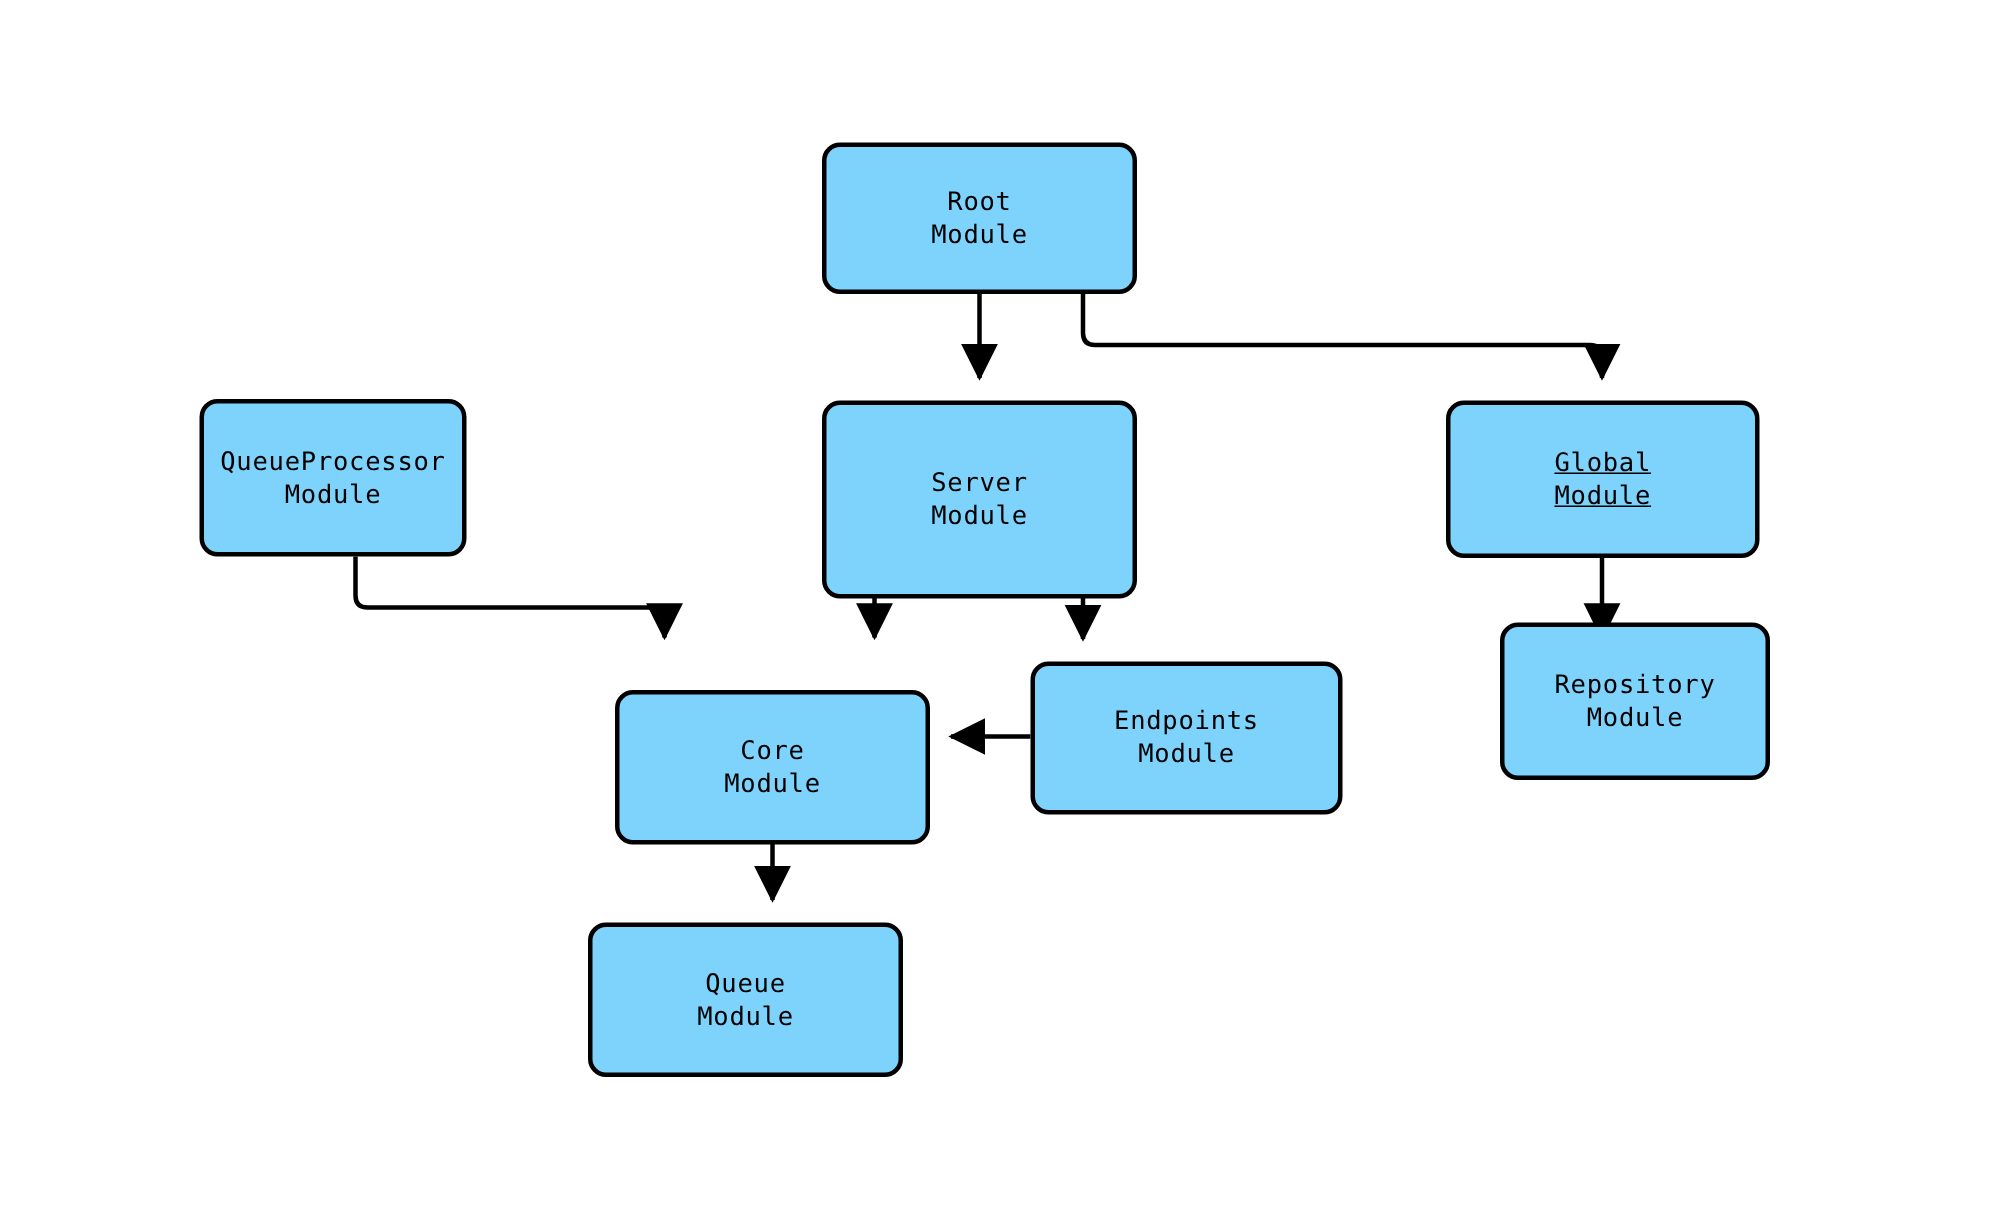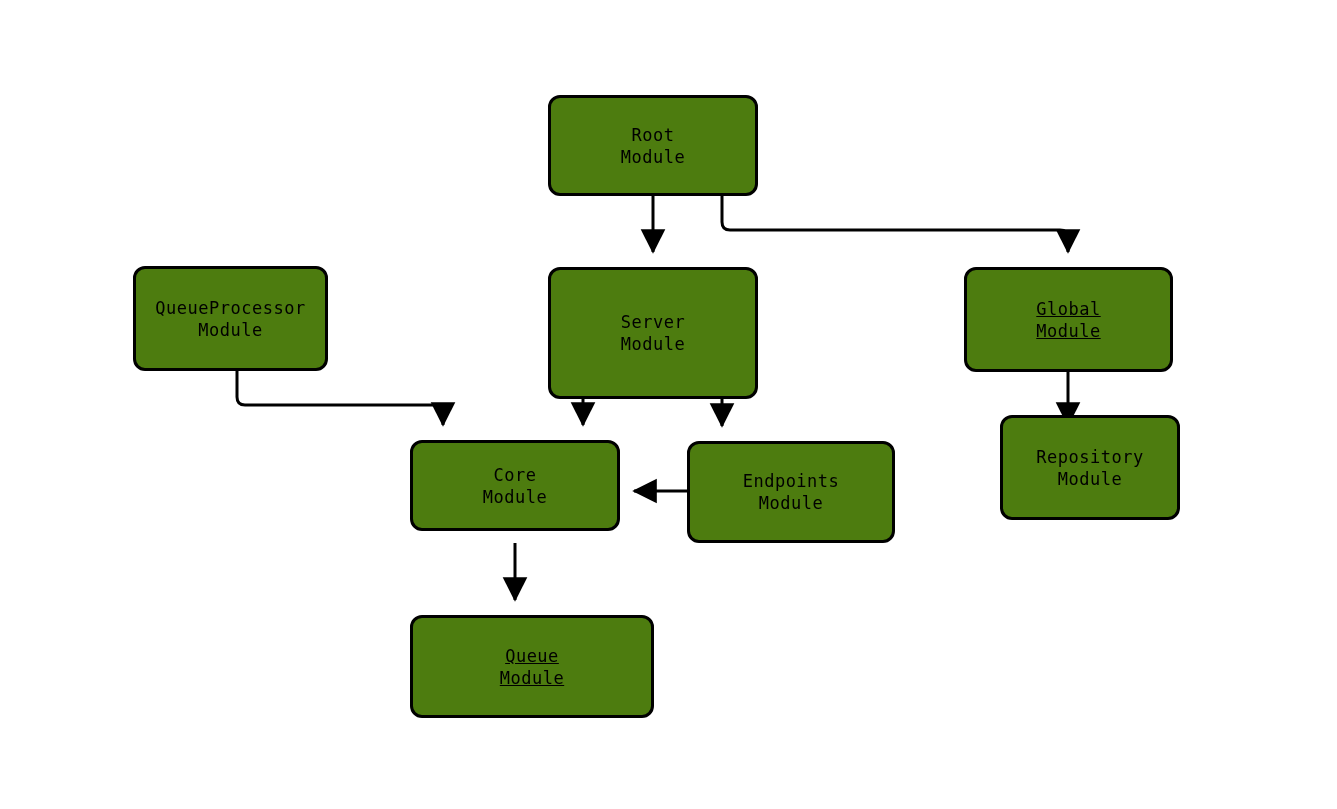--- a/index.html
+++ b/index.html
@@ -21,21 +21,21 @@
   #edge-layer {
     position: absolute;
     left: 0;
     top: 0;
     width: 1337px;
     height: 809px;
   }
   .node {
     position: absolute;
     box-sizing: border-box;
-    background: #4d7c0f;
+    background: #7dd3fc;
     border: 3px solid #000000;
     border-radius: 12px;
     display: flex;
     flex-direction: column;
     align-items: center;
     justify-content: center;
     z-index: 2;
   }
   .node-label {
     font-family: "DejaVu Sans Mono", "Liberation Mono", monospace;
@@ -90,48 +90,48 @@
     <g>
       <path d="M515,543 L515,600" fill="none" stroke="#000000" stroke-width="3" marker-end="url(#arrowhead)"></path>
     </g>
   </svg>
 
   <div class="node" style="left:548px; top:95px; width:210px; height:101px;">
     <div class="node-label">Root</div>
     <div class="node-label">Module</div>
   </div>
 
-  <div class="node" style="left:133px; top:266px; width:195px; height:105px;justify-content:center;">
+  <div class="node" style="left:133px; top:266px; width:178px; height:105px;justify-content:center;">
     <div class="node-label">QueueProcessor</div>
     <div class="node-label">Module</div>
   </div>
 
   <div class="node" style="left:548px; top:267px; width:210px; height:132px;">
     <div class="node-label">Server</div>
     <div class="node-label">Module</div>
   </div>
 
   <div class="node" style="left:964px; top:267px; width:209px; height:105px;text-decoration:underline;">
     <div class="node-label">Global</div>
     <div class="node-label">Module</div>
   </div>
 
-  <div class="node" style="left:410px; top:440px; width:210px; height:91px;">
+  <div class="node" style="left:410px; top:460px; width:210px; height:103px;">
     <div class="node-label">Core</div>
     <div class="node-label">Module</div>
   </div>
 
   <div class="node" style="left:687px; top:441px; width:208px; height:102px;">
     <div class="node-label">Endpoints</div>
     <div class="node-label">Module</div>
   </div>
 
   <div class="node" style="left:964px; top:415px; width:180px; height:105px;margin-left:36px;">
     <div class="node-label">Repository</div>
     <div class="node-label">Module</div>
   </div>
 
-  <div class="node" style="left:410px; top:615px; width:244px; height:103px;text-decoration:underline;">
+  <div class="node" style="left:392px; top:615px; width:210px; height:103px;">
     <div class="node-label">Queue</div>
     <div class="node-label">Module</div>
   </div>
 
 </div>
 
 </body></html>

